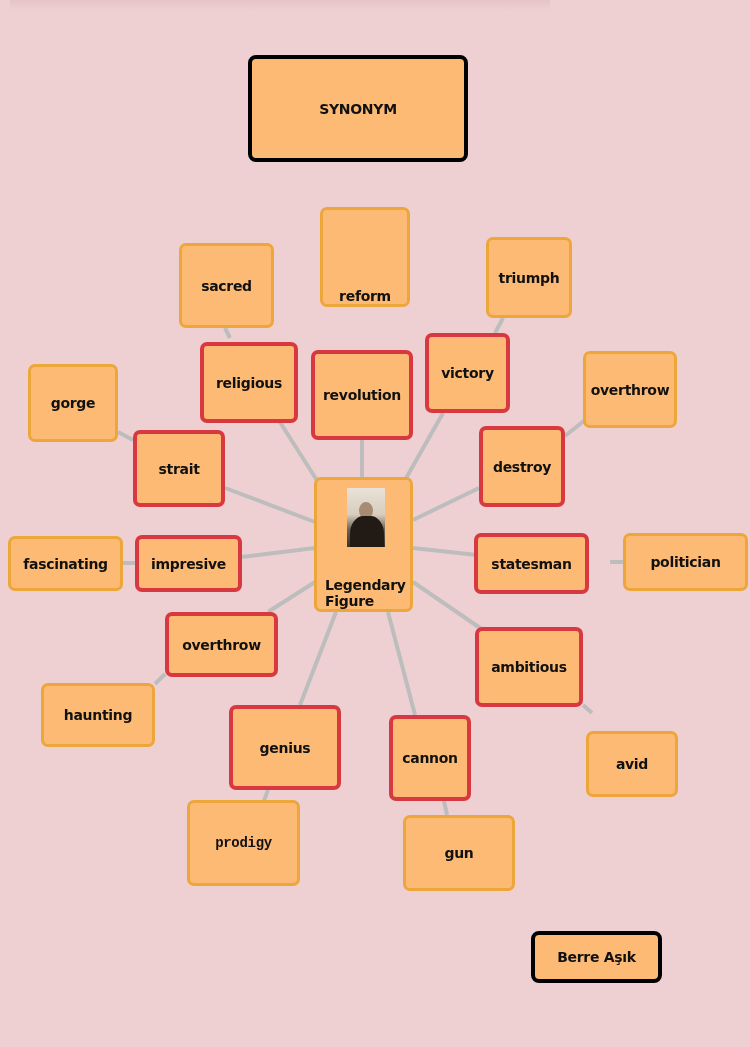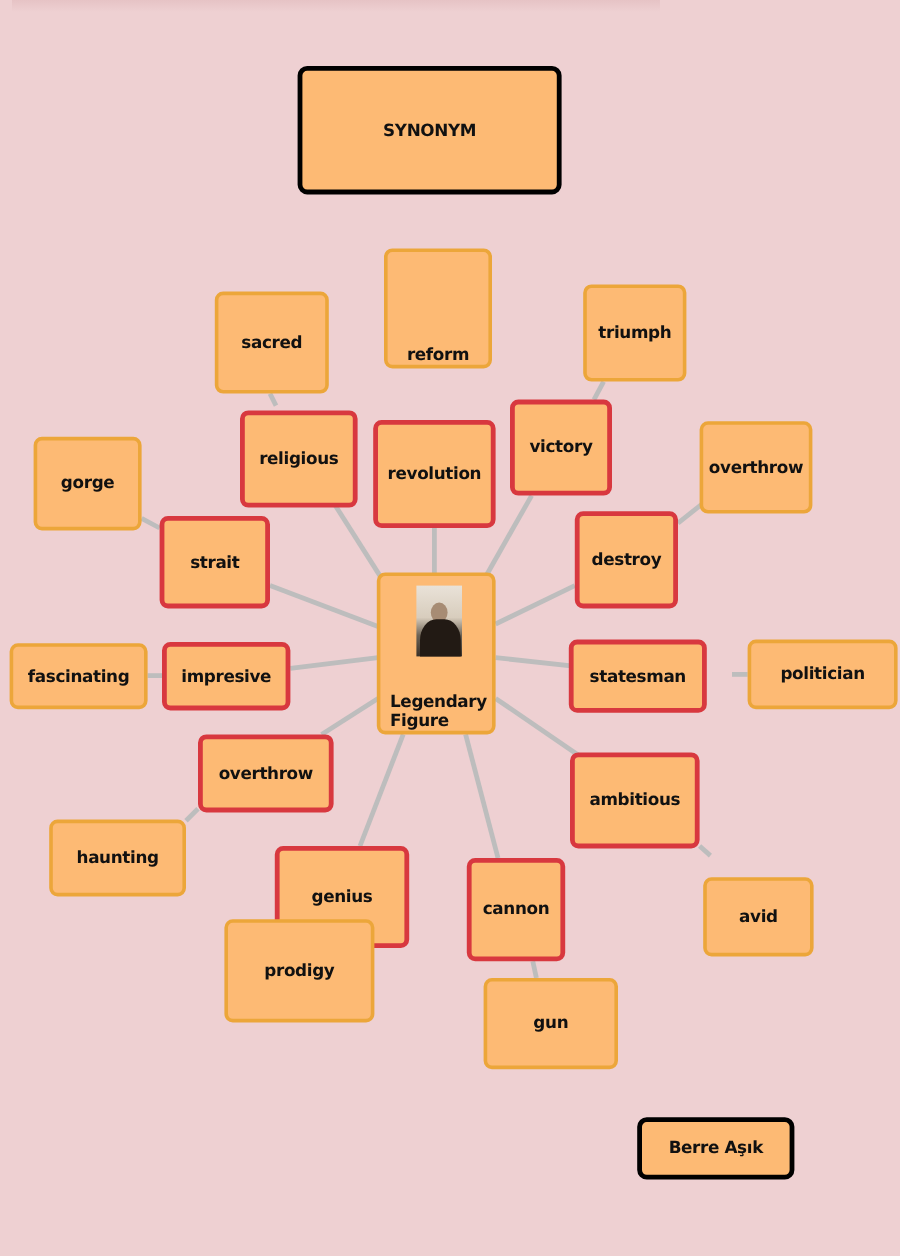--- a/index.html
+++ b/index.html
@@ -139,21 +139,21 @@
     </div>
     <div class="node red" style="left: 475px; top: 627px; width: 108px; height: 80px;">
       <span>ambitious</span>
     </div>
     <div class="node orange" style="left: 586px; top: 711px; width: 92px; height: 66px; margin-top: 20px;">
       <span>avid</span>
     </div>
     <div class="node red" style="left: 229px; top: 705px; width: 112px; height: 85px;">
       <span>genius</span>
     </div>
-    <div class="node orange" style="left: 187px; top: 766px; width: 125px; height: 86px;">
+    <div class="node orange" style="left: 187px; top: 800px; width: 113px; height: 86px; font-family: Liberation Mono, monospace;">
       <span>prodigy</span>
     </div>
     <div class="node red" style="left: 389px; top: 715px; width: 82px; height: 86px;">
       <span>cannon</span>
     </div>
     <div class="node orange" style="left: 403px; top: 815px; width: 112px; height: 76px;">
       <span>gun</span>
     </div>
   </div>
 

